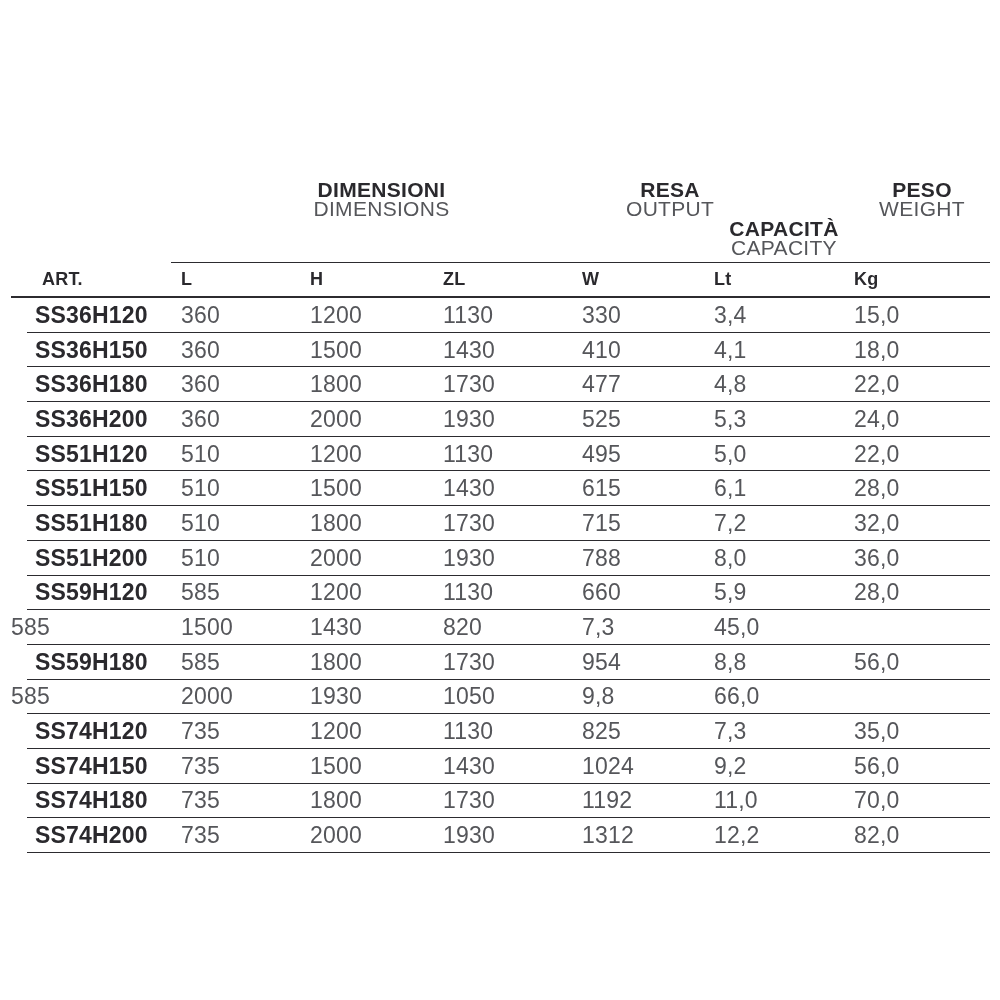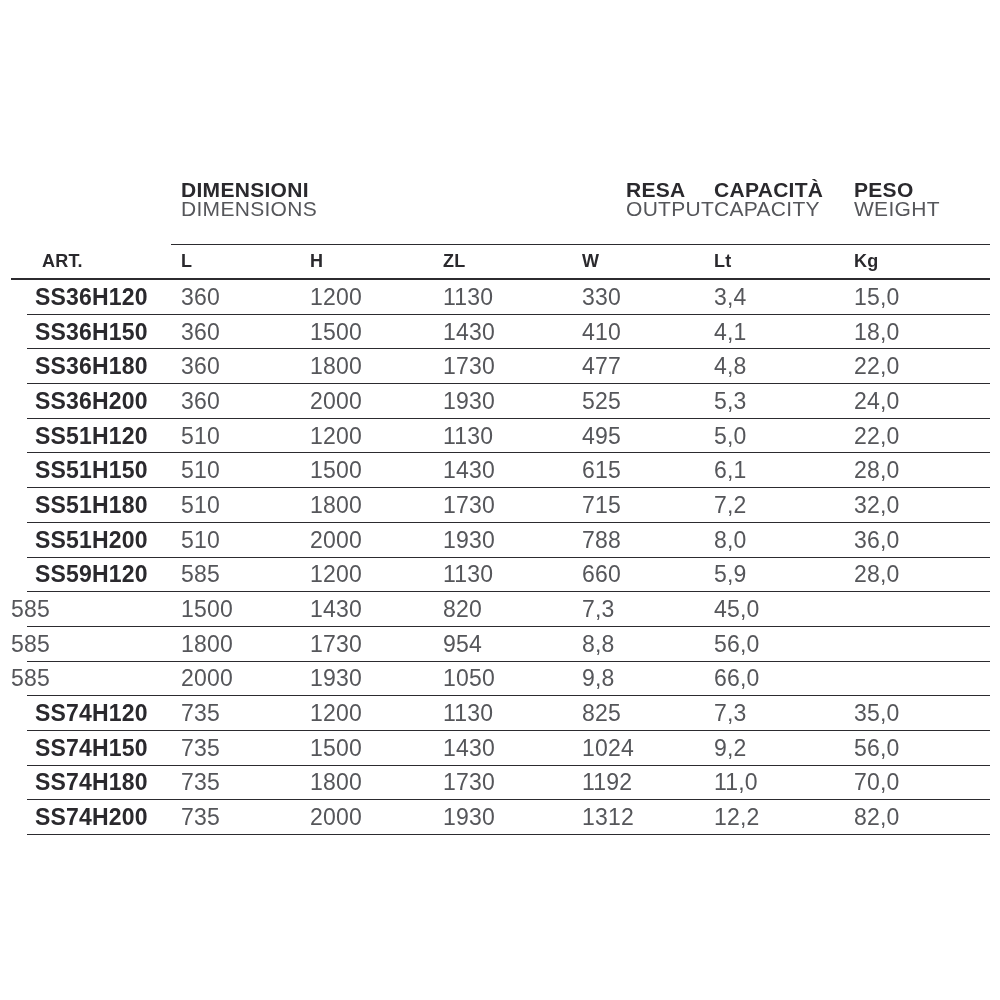--- a/index.html
+++ b/index.html
@@ -23,21 +23,22 @@
     width:979px;
   }
   
   .grid7{
     display:grid;
     grid-template-columns:170px 129px 133px 139px 132px 140px 136px;
   }
   
   .group-row{
     position:relative;
-    padding-bottom:26px;
+    padding-bottom:5px;
+    text-align:center;
   }
   .group-underline{
     position:absolute;
     left:160px;right:0;bottom:0;
     height:1.5px;
     background:var(--line);
   }
   .group .g-main{
     font-size:21px;line-height:19px;
     font-weight:700;
@@ -108,27 +109,27 @@
 
     <div class="group-row grid7">
       <div class="group g-dimensions">
         <div class="g-main">DIMENSIONI</div>
         <div class="g-sub">DIMENSIONS</div>
       </div>
       <div class="group g-output">
         <div class="g-main">RESA</div>
         <div class="g-sub">OUTPUT</div>
       </div>
+      <div class="group g-weight">
+        <div class="g-main">PESO</div>
+        <div class="g-sub">WEIGHT</div>
+      </div>
       <div class="group g-capacity">
         <div class="g-main">CAPACITÀ</div>
         <div class="g-sub">CAPACITY</div>
-      </div>
-      <div class="group g-weight">
-        <div class="g-main">PESO</div>
-        <div class="g-sub">WEIGHT</div>
       </div>
       <div class="group-underline"></div>
     </div>
 
     <div class="header-row grid7">
       <div class="col-header">ART.</div>
       <div class="col-header">L</div>
       <div class="col-header">H</div>
       <div class="col-header">ZL</div>
       <div class="col-header">W</div>
@@ -230,20 +231,21 @@
       <div class="row grid7">
         <div class="cell-value">585</div>
         <div class="cell-value">1500</div>
         <div class="cell-value">1430</div>
         <div class="cell-value">820</div>
         <div class="cell-value">7,3</div>
         <div class="cell-value">45,0</div>
       </div>
 
       <div class="row grid7">
+        <div class="cell-art">SS59H180</div>
         <div class="cell-value">585</div>
         <div class="cell-value">1800</div>
         <div class="cell-value">1730</div>
         <div class="cell-value">954</div>
         <div class="cell-value">8,8</div>
         <div class="cell-value">56,0</div>
       </div>
 
       <div class="row grid7">
         <div class="cell-value">585</div>

